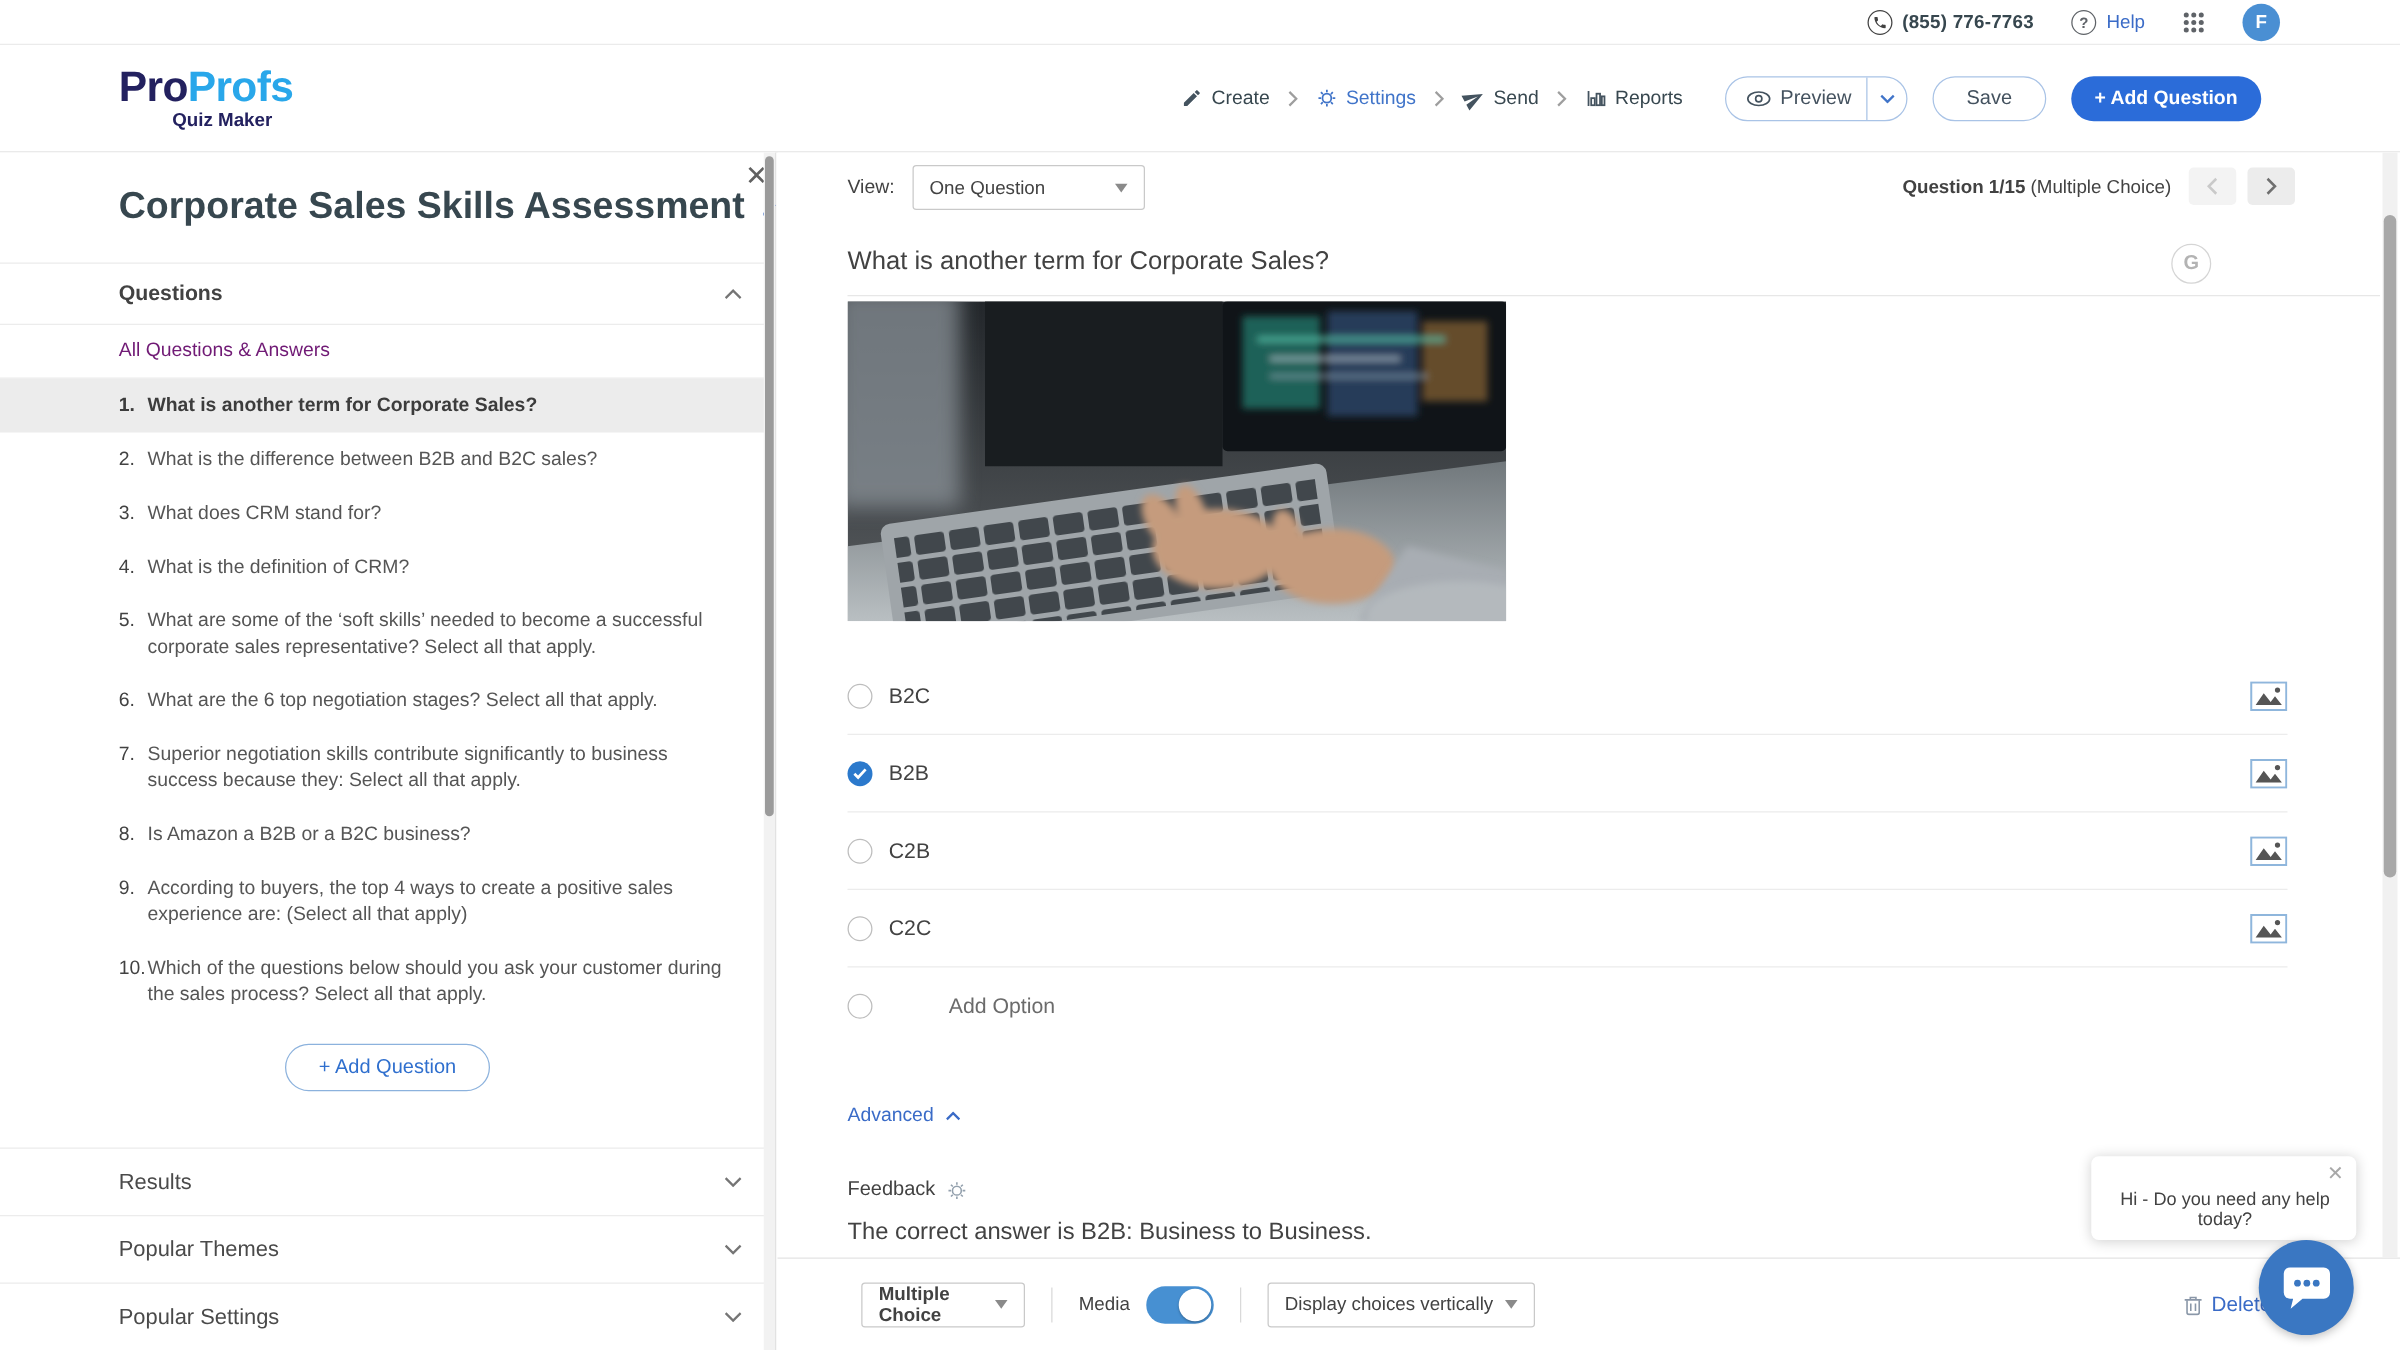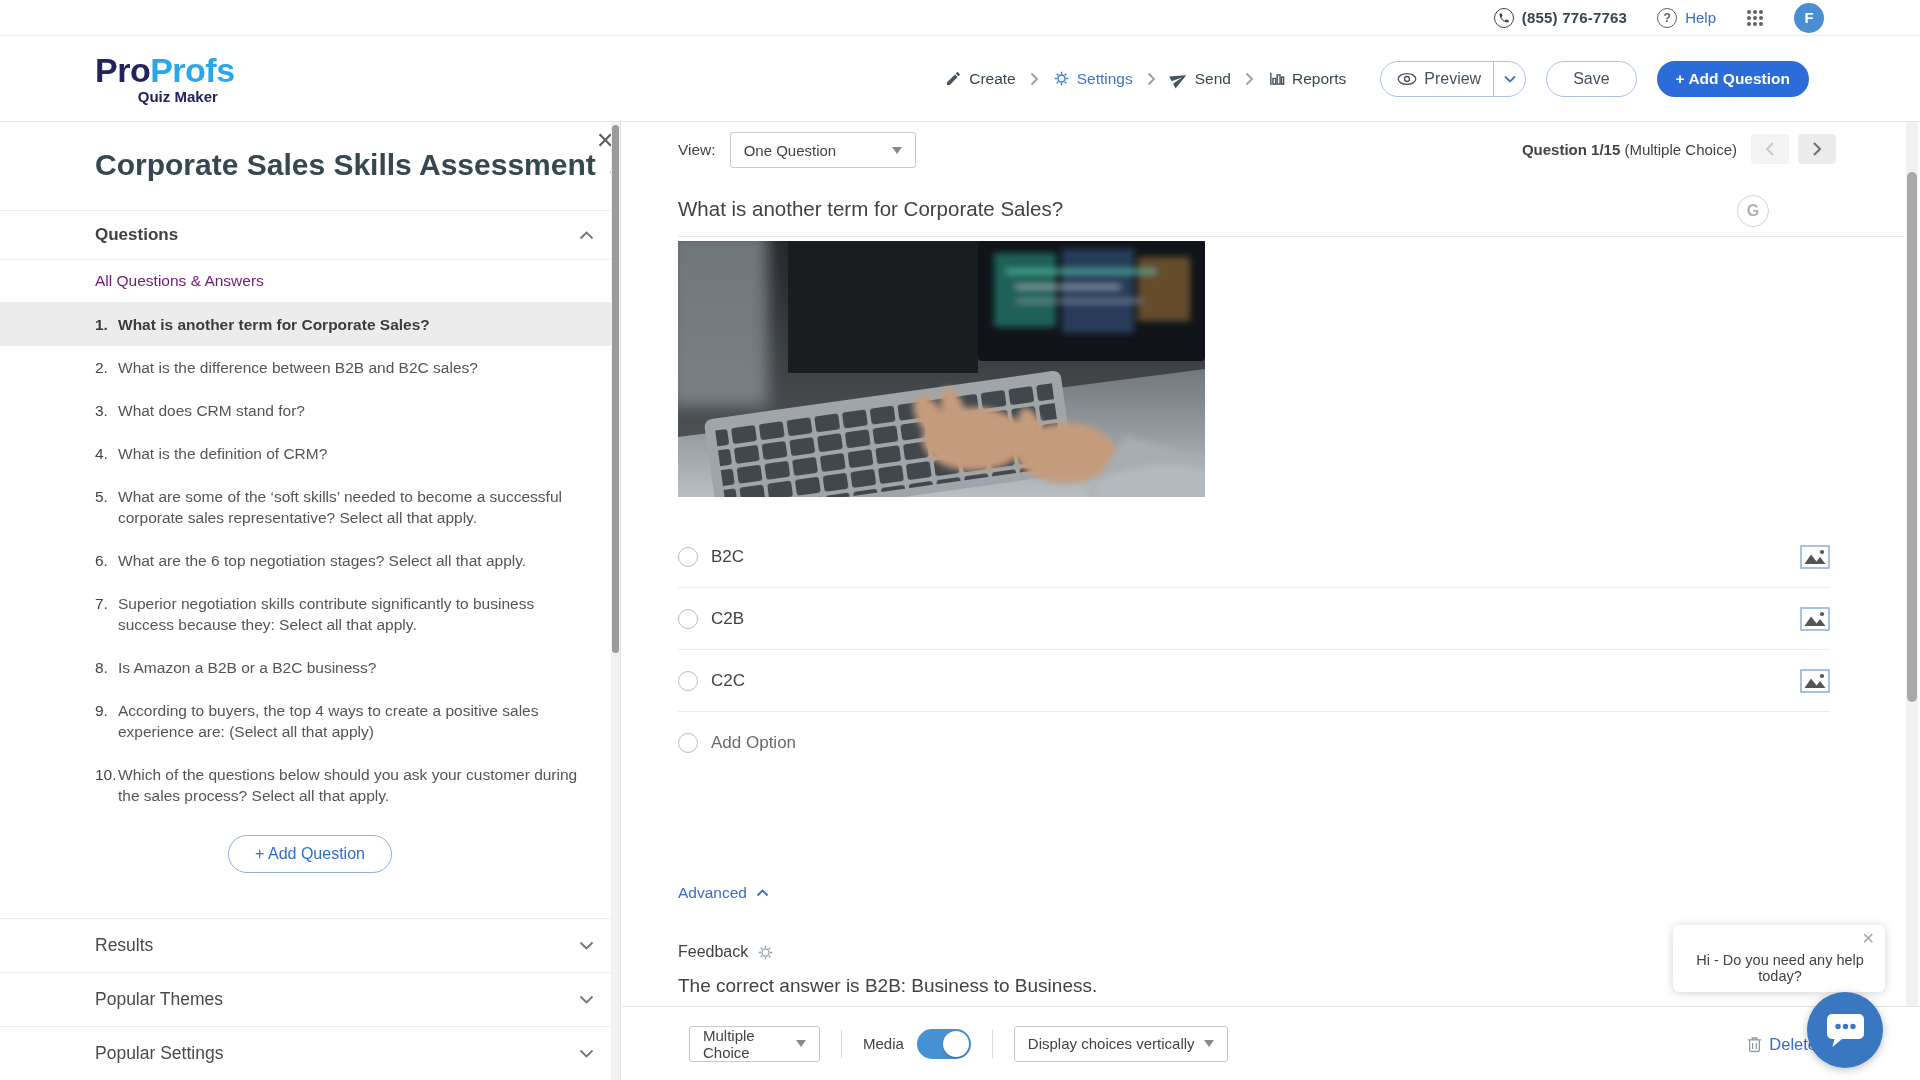--- a/index.html
+++ b/index.html
@@ -75,34 +75,34 @@
   .pager-text b { font-weight:700; }
   .pg-btn { width:38px; height:30px; border-radius:4px; border:none; display:flex; align-items:center; justify-content:center; cursor:pointer; }
   .pg-prev { background:#f3f3f3; } .pg-next { background:#ececec; }
   .q-title { position:absolute; left:56px; top:75px; font-size:20.5px; color:#424242; }
   .g-badge { position:absolute; top:73px; right:151px; width:32px; height:32px; border:1.5px solid #d5d5d5; border-radius:50%;
              display:flex; align-items:center; justify-content:center; font-size:16px; font-weight:700; color:#b3b3b3; cursor:pointer; }
   .divider-title { position:absolute; left:56px; top:114px; width:1226px; height:1px; background:#e7e7e7; }
   .photo { position:absolute; left:56px; top:119px; width:527px; height:256px; overflow:hidden; cursor:pointer; }
   .options { position:absolute; left:56px; top:404px; width:1152px; }
   .opt-row { display:flex; align-items:center; height:62px; border-bottom:1px solid #ececec; }
-  .opt-row.last { border-bottom:none; }
+  .opt-row.last { border-bottom:none;gap:48px; }
   .radio { width:20px; height:20px; border:1.5px solid #bdbdbd; border-radius:50%; margin-right:13px; flex:0 0 auto; cursor:pointer; background:#fff; }
   .radio.selected { border:none; background:#2b79cc; display:flex; align-items:center; justify-content:center; }
   .opt-label { font-size:17px; color:#424242; }
   .opt-label.muted { color:#6b6b6b; }
   .opt-img { margin-left:auto; width:30px; height:24px; cursor:pointer; }
   .advanced { position:absolute; left:56px; top:762px; display:flex; align-items:center; gap:9px; font-size:15.5px; color:#3a6bc7; cursor:pointer; }
   .feedback-row { position:absolute; left:56px; top:821px; display:flex; align-items:flex-end; gap:9px; font-size:16px; color:#424242; }
   .feedback-text { position:absolute; left:56px; top:853px; font-size:19px; color:#424242; }
 
   
   .footer { position:absolute; left:0; top:884px; width:100%; height:74px; background:#fff; border-top:1px solid #e4e4e4;
             display:flex; align-items:center; padding-left:67px; }
-  .select.type { width:131px; font-size:15px; }
+  .select.type { width:131px; font-size:15px;font-weight:bold; }
   .vdiv { width:1px; height:28px; background:#d9d9d9; margin:0 21px; }
   .media-label { font-size:15px; color:#424242; margin-right:13px; }
   .toggle { width:54px; height:30px; border-radius:15px; background:#4790d2; position:relative; cursor:pointer; flex:0 0 auto; }
   .toggle .knob { position:absolute; top:2px; right:2px; width:26px; height:26px; border-radius:50%; background:#fff;
                   box-shadow:0 1px 2px rgba(0,0,0,.3); }
   .select.display { width:214px; font-size:15px; }
   .delete { position:absolute; right:103px; top:50%; transform:translateY(-50%); display:flex; align-items:center; gap:7px;
             font-size:16.5px; color:#3a6bc7; cursor:pointer; }
 
   
@@ -405,20 +405,35 @@
         <span class="opt-label">B2C</span>
         <span class="opt-img">
           <svg width="30" height="24" viewBox="0 0 30 24">
               <rect x="1" y="1" width="28" height="22" fill="#fff" stroke="#8fb6dc" stroke-width="1.6"></rect>
               <path d="M4.5 19 L11 9.5 L16.5 16.5 L20 12 L25.5 19 Z" fill="#555"></path>
               <circle cx="22" cy="7" r="2.1" fill="#555"></circle>
             </svg>
         </span>
       </div>
       <div class="opt-row">
+        <span class="radio selected">
+          <svg width="12" height="10" viewBox="0 0 12 10">
+              <polyline points="1.5,5 4.5,8 10.5,1.5" fill="none" stroke="#fff" stroke-width="2.2"></polyline>
+            </svg>
+        </span>
+        <span class="opt-label">B2B</span>
+        <span class="opt-img">
+          <svg width="30" height="24" viewBox="0 0 30 24">
+              <rect x="1" y="1" width="28" height="22" fill="#fff" stroke="#8fb6dc" stroke-width="1.6"></rect>
+              <path d="M4.5 19 L11 9.5 L16.5 16.5 L20 12 L25.5 19 Z" fill="#555"></path>
+              <circle cx="22" cy="7" r="2.1" fill="#555"></circle>
+            </svg>
+        </span>
+      </div>
+      <div class="opt-row">
         <span class="radio"></span>
         <span class="opt-label">C2B</span>
         <span class="opt-img">
           <svg width="30" height="24" viewBox="0 0 30 24">
               <rect x="1" y="1" width="28" height="22" fill="#fff" stroke="#8fb6dc" stroke-width="1.6"></rect>
               <path d="M4.5 19 L11 9.5 L16.5 16.5 L20 12 L25.5 19 Z" fill="#555"></path>
               <circle cx="22" cy="7" r="2.1" fill="#555"></circle>
             </svg>
         </span>
       </div>

